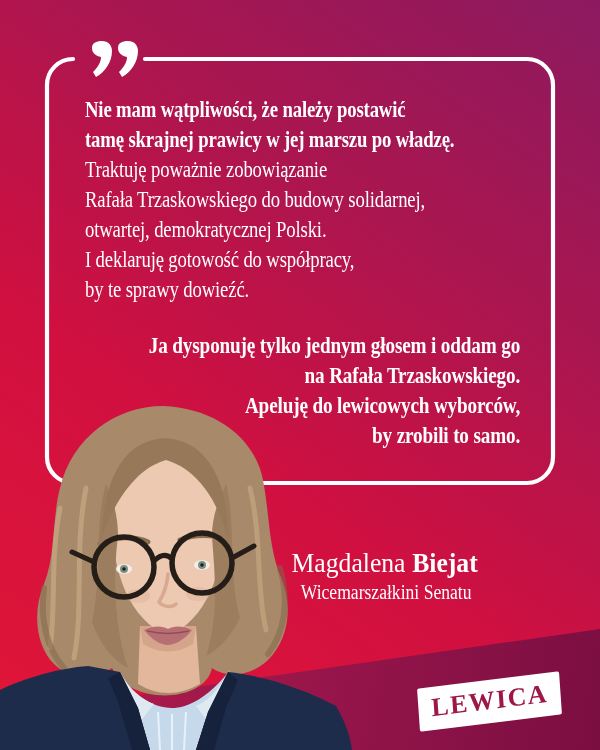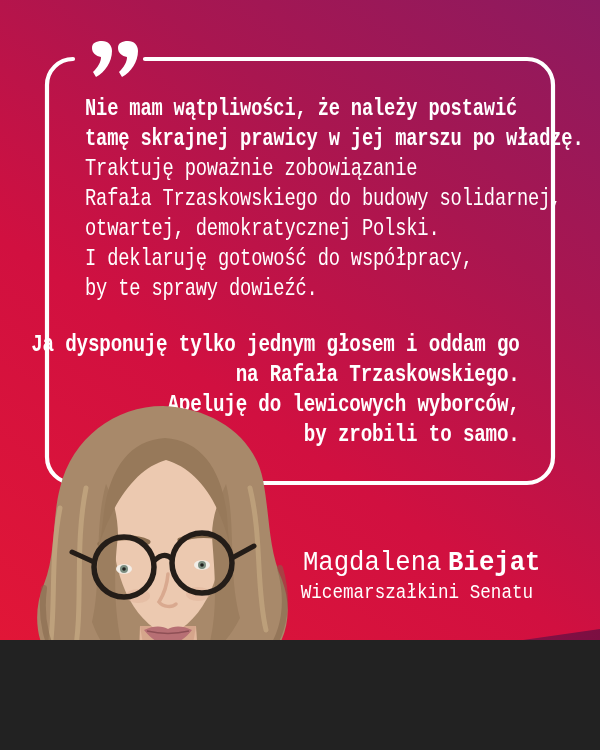--- a/index.html
+++ b/index.html
@@ -1,21 +1,21 @@
 <!DOCTYPE html>
 <html><head>
 <meta charset="utf-8">
 <style>
   html,body{margin:0;padding:0;background:#222;}
   #canvas{
     position:relative;
-    width:600px;height:640px;
+    width:600px;height:750px;
     overflow:hidden;
     background:linear-gradient(35deg,#e11637 0%,#d11040 38%,#a91650 70%,#8c1a60 100%);
-    font-family:Liberation Mono, monospace;
+    font-family:Liberation Serif, serif;
   }
   
   .band{
     position:absolute;left:0;top:600px;width:600px;height:150px;
     background:linear-gradient(100deg,#b81f4b 0%,#96154a 55%,#7a0e41 100%);
     clip-path:polygon(0 76.7%,100% 19.3%,100% 100%,0 100%);
   }
   
   .card-svg{position:absolute;left:0;top:0;}
   
@@ -26,21 +26,21 @@
     font-size:24px;line-height:30px;white-space:nowrap;
     letter-spacing:-0.2px;
   }
   .p1{left:85px;top:94px;text-align:left;}
   .p1 .ln{transform:scaleX(0.78);transform-origin:left center;}
   .p2{right:80px;top:330px;text-align:right;}
   .p2 .ln{transform:scaleX(0.80);transform-origin:right center;}
   .bold{font-weight:700;}
   .reg{font-weight:400;}
   
-  .namebox{position:absolute;left:285px;top:549px;width:262px;text-align:right;color:#fff;}
+  .namebox{position:absolute;left:285px;top:549px;width:262px;text-align:left;color:#fff;}
   .nameline{font-size:27px;line-height:28px;white-space:nowrap;transform:scaleX(0.95);transform-origin:center;}
   .nameline .fn{font-weight:400;margin-right:7px;}
   .nameline .lnm{font-weight:700;}
   .roleline{font-size:20px;line-height:21px;margin-top:5px;white-space:nowrap;transform:scaleX(0.88);transform-origin:center;}
   
   .badge{
     position:absolute;left:418px;top:680px;
     background:#ffffff;color:#9c1848;
     font-size:26px;font-weight:700;letter-spacing:1.5px;
     padding:6px 13px 7px 13px;border-radius:2px;

